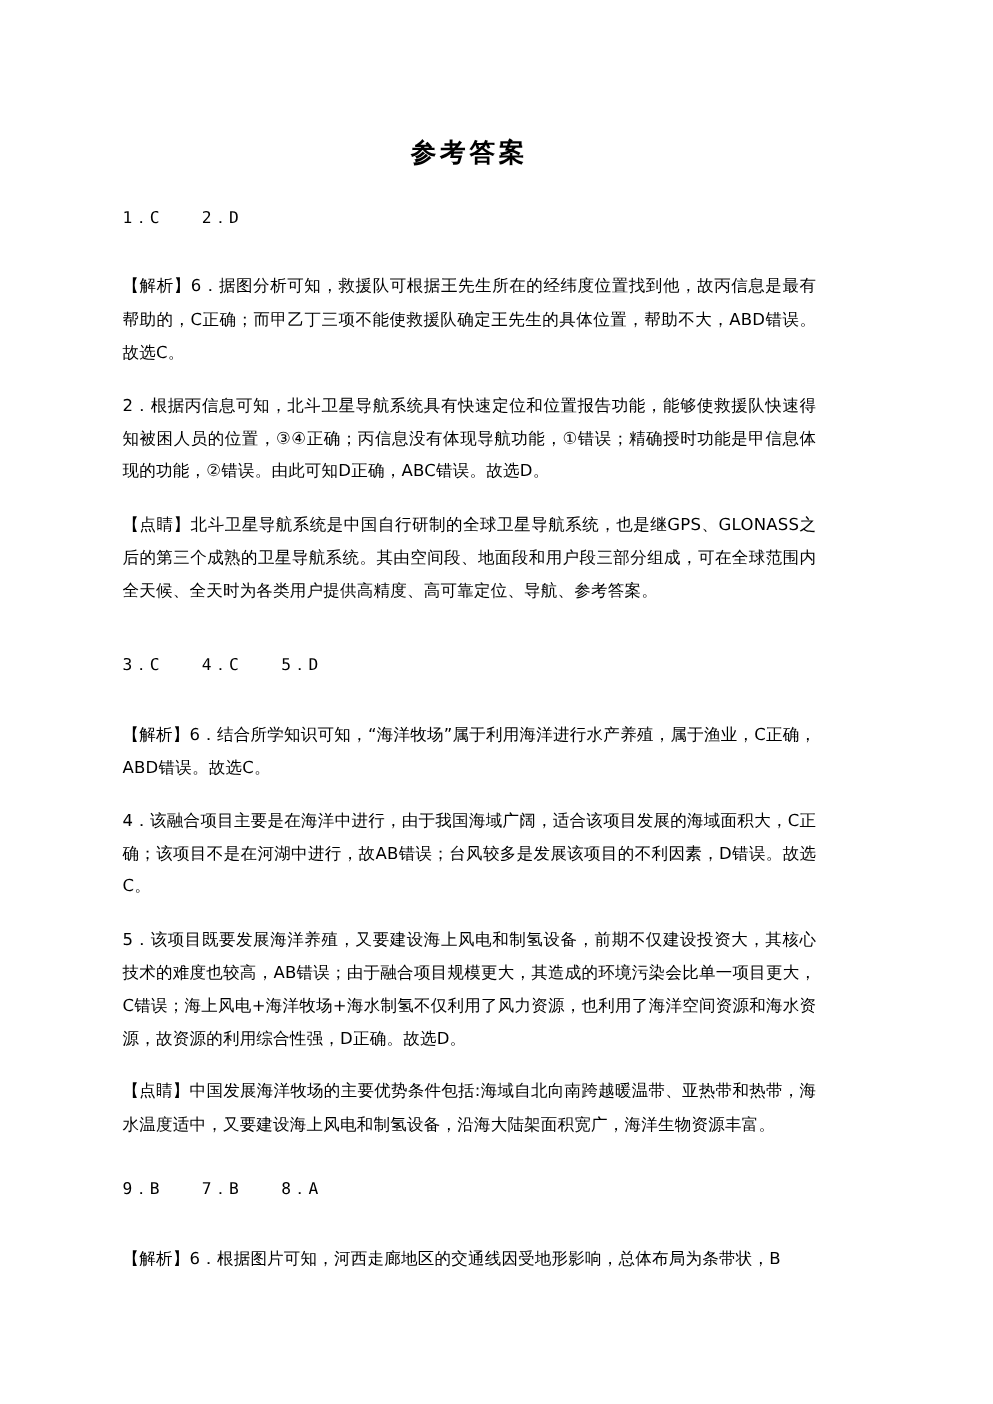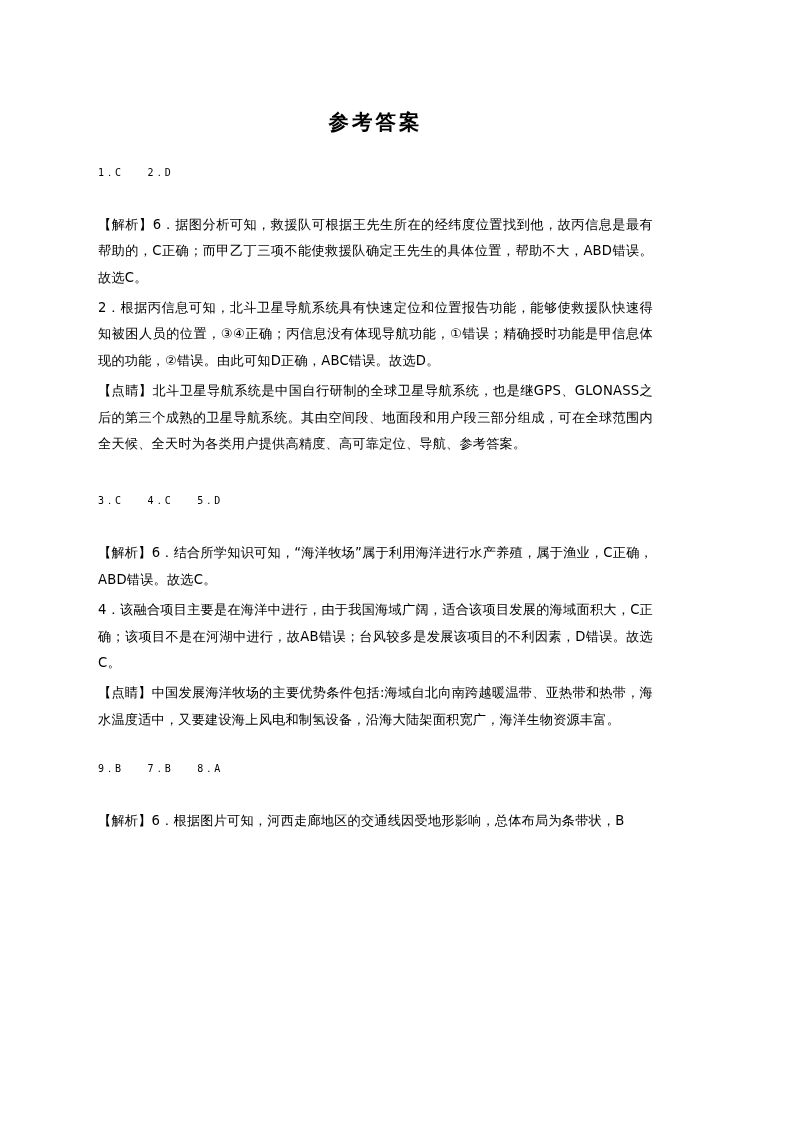--- a/index.html
+++ b/index.html
@@ -25,21 +25,21 @@
     text-align: center;
     font-family: "DejaVu Serif", serif;
     font-weight: bold;
     font-size: 20.5px;
     letter-spacing: 3px;
     margin: 12px 0 0 0;
     line-height: 1.4;
   }
   .answer-line {
     font-family: "DejaVu Sans Mono", monospace;
-    font-size: 10px;
+    font-size: 13px;
     letter-spacing: 0.5px;
     margin: 26px 0 0 0;
     line-height: 1.9;
     white-space: pre;
   }
   .answer-line.tight {
     margin-top: 34px;
   }
   .para {
     font-family: "DejaVu Sans", sans-serif;
@@ -47,21 +47,21 @@
     line-height: 2.0;
     margin: 14px 0 0 0;
     text-align: justify;
     text-justify: inter-ideograph;
     letter-spacing: 0.2px;
   }
   .para.gap-lg {
     margin-top: 30px;
   }
   .para.gap-sm {
-    margin-top: 4px;
+    margin-top: 16px;
   }
 </style>
 </head>
 <body>
 
 <div class="page">
 
   <h1 class="doc-title">参考答案</h1>
 
   <div class="answer-line">1．C    2．D</div>
@@ -71,20 +71,21 @@
   <p class="para gap-sm">2．根据丙信息可知，北斗卫星导航系统具有快速定位和位置报告功能，能够使救援队快速得知被困人员的位置，③④正确；丙信息没有体现导航功能，①错误；精确授时功能是甲信息体现的功能，②错误。由此可知D正确，ABC错误。故选D。</p>
 
   <p class="para gap-sm">【点睛】北斗卫星导航系统是中国自行研制的全球卫星导航系统，也是继GPS、GLONASS之后的第三个成熟的卫星导航系统。其由空间段、地面段和用户段三部分组成，可在全球范围内全天候、全天时为各类用户提供高精度、高可靠定位、导航、参考答案。</p>
 
   <div class="answer-line tight">3．C    4．C    5．D</div>
 
   <p class="para gap-lg">【解析】6．结合所学知识可知，“海洋牧场”属于利用海洋进行水产养殖，属于渔业，C正确，ABD错误。故选C。</p>
 
   <p class="para gap-sm">4．该融合项目主要是在海洋中进行，由于我国海域广阔，适合该项目发展的海域面积大，C正确；该项目不是在河湖中进行，故AB错误；台风较多是发展该项目的不利因素，D错误。故选C。</p>
 
+  <p class="para gap-sm">5．该项目既要发展海洋养殖，又要建设海上风电和制氢设备，前期不仅建设投资大，其核心技术的难度也较高，AB错误；由于融合项目规模更大，其造成的环境污染会比单一项目更大，C错误；海上风电+海洋牧场+海水制氢不仅利用了风力资源，也利用了海洋空间资源和海水资源，故资源的利用综合性强，D正确。故选D。</p>
 
   <p class="para gap-sm">【点睛】中国发展海洋牧场的主要优势条件包括:海域自北向南跨越暖温带、亚热带和热带，海水温度适中，又要建设海上风电和制氢设备，沿海大陆架面积宽广，海洋生物资源丰富。</p>
 
   <div class="answer-line">9．B    7．B    8．A</div>
 
   <p class="para gap-lg">【解析】6．根据图片可知，河西走廊地区的交通线因受地形影响，总体布局为条带状，B</p>
 
 </div>
 
 </body></html>

